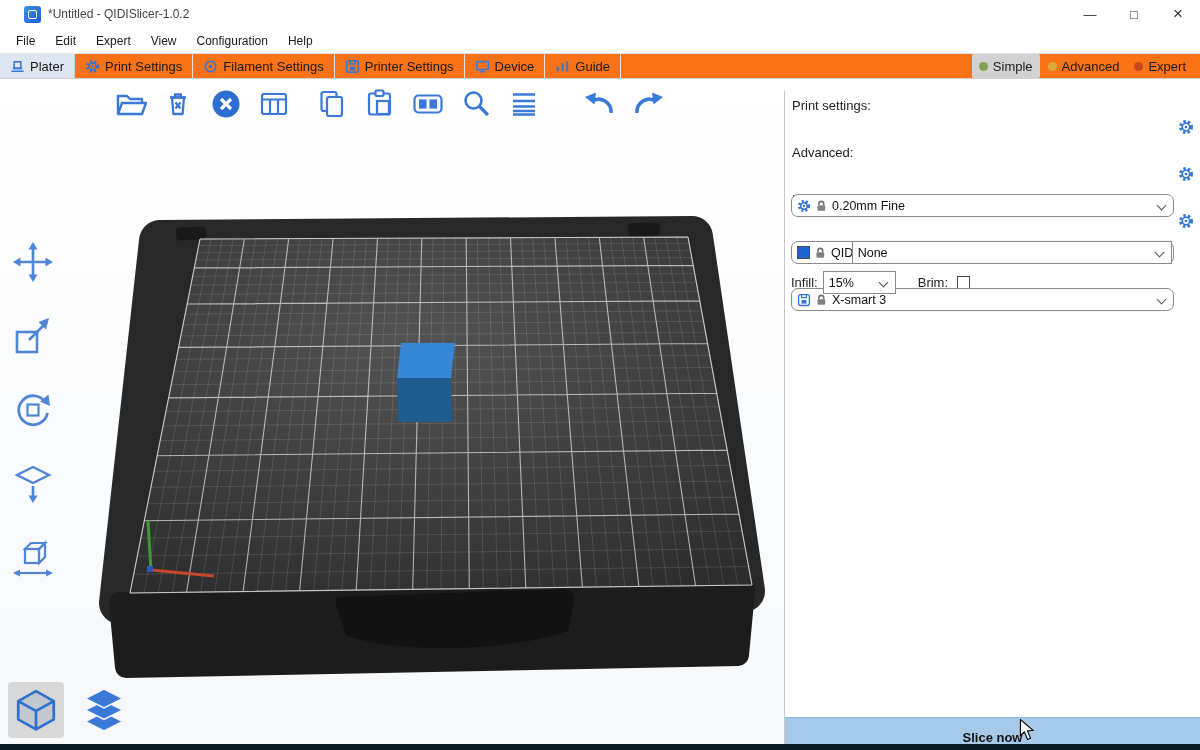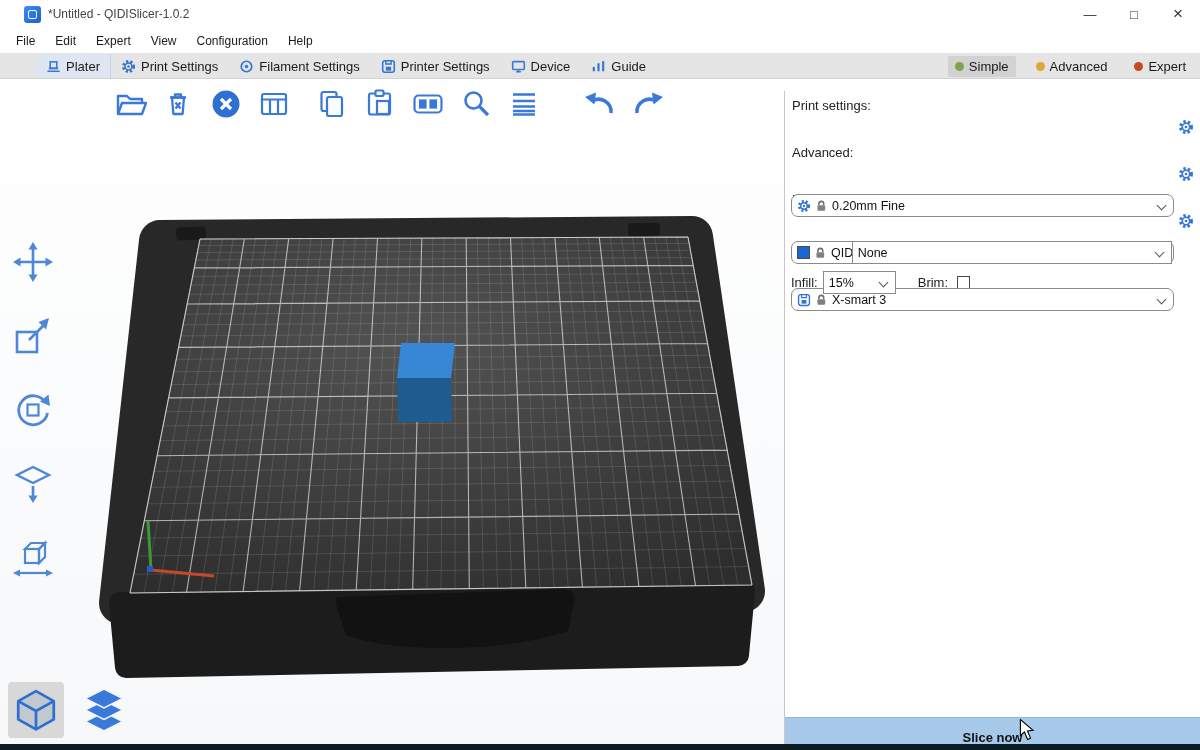--- a/index.html
+++ b/index.html
@@ -13,25 +13,25 @@
   .title-text { font-size:12px; color:#444; margin-left:7px; }
   .win-controls { margin-left:auto; display:flex; height:28px; }
   .win-btn { width:44px; height:28px; display:flex; align-items:center; justify-content:center; font-size:13px; color:#333; }
   .win-btn.close { font-size:17px; }
 
   
   .menubar { height:25px; display:flex; align-items:center; padding-left:6px; background:#fff; }
   .menu-item { font-size:12px; color:#1a1a1a; padding:0 10px; height:100%; display:flex; align-items:center; }
 
   
-  .tabbar { height:26px; background:#e5e5e5; border-bottom:1px solid #d2d2d2; border-top:1px solid #e4e4e4; display:flex; align-items:stretch;padding-left:36px; }
+  .tabbar { height:26px; background:#f97316; border-bottom:1px solid #d2d2d2; border-top:1px solid #e4e4e4; display:flex; align-items:stretch; }
   .tab { display:flex; align-items:center; gap:5px; padding:0 10px; font-size:13px; color:#1a1a1a; border-right:1px solid #e3e3e3; }
   .tab.active { background:#dee6f2; border-right:1px solid #c9d3e2; }
   .tab svg { flex:0 0 auto; }
-  .modes { margin-left:auto; display:flex; align-items:center; gap:13px; padding-right:7px; }
+  .modes { margin-left:auto; display:flex; gap:1px; padding-right:7px; }
   .mode { display:flex; align-items:center; gap:5px; font-size:13px; color:#1a1a1a; padding:3px 7px; border-radius:2px; }
   .mode.active { background:#d2d2d2; }
   .dot { width:9px; height:9px; border-radius:50%; }
   .dot.simple { background:#7fa34e; }
   .dot.advanced { background:#dba839; }
   .dot.expert { background:#c64a1c; }
 
   
   .main { position:absolute; top:79px; left:0; width:1200px; height:665px; }
   .viewport { position:absolute; left:0; top:0; width:784px; height:665px; background:linear-gradient(#ffffff,#f6f8fa); overflow:hidden; }

